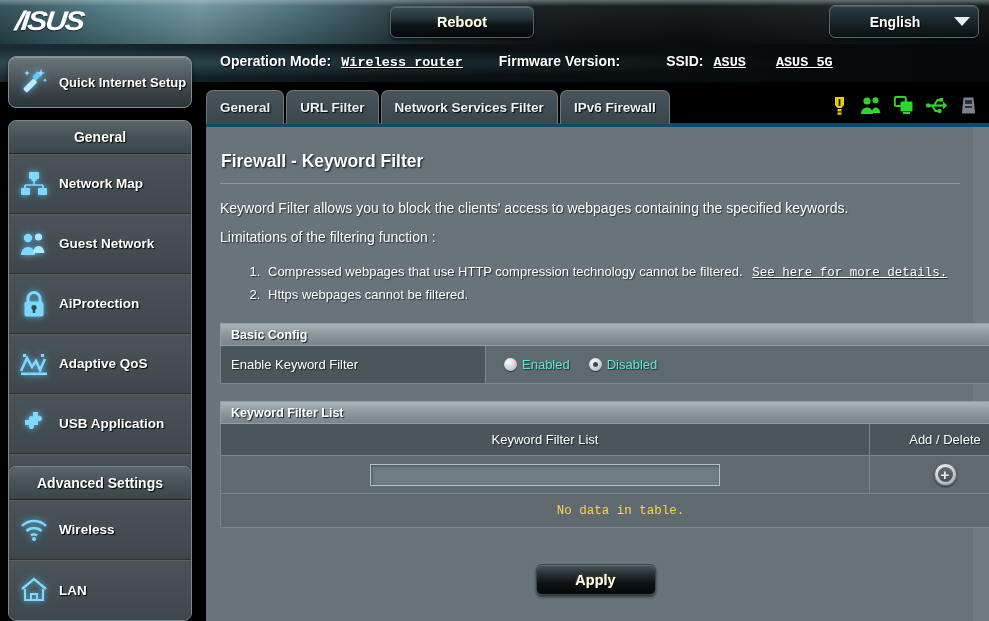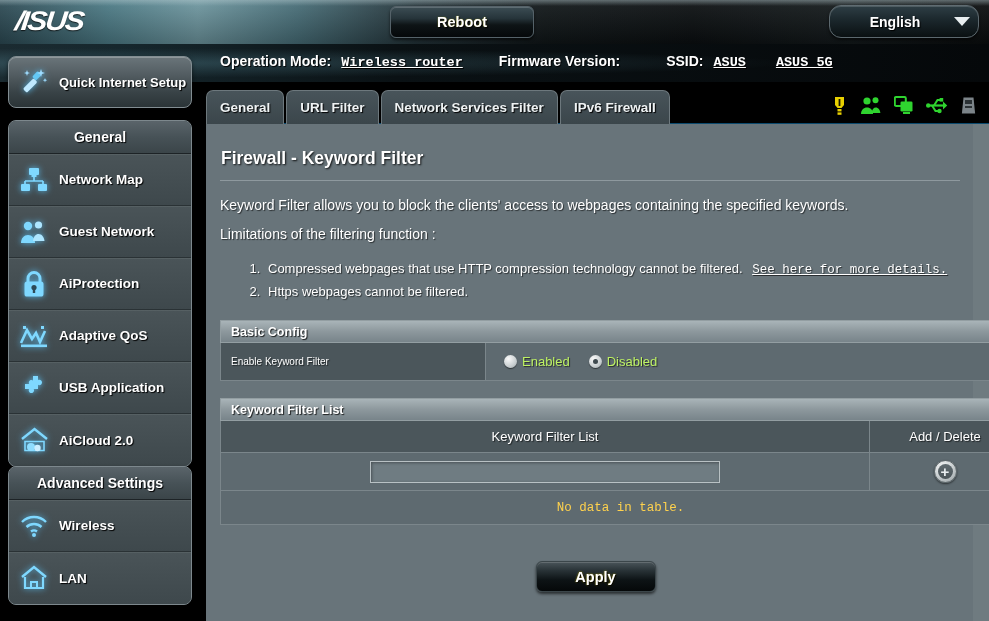--- a/index.html
+++ b/index.html
@@ -51,21 +51,21 @@
     display: flex; align-items: center; justify-content: center;
     text-shadow: 1px 1px 1px #000, 0 0 1px #c9c000;
     box-shadow: inset 0 1px 0 rgba(255,255,255,.18), 0 2px 3px rgba(0,0,0,.6);
     cursor: pointer;
   }
   .hdr-btn.logout { left: 234px; width: 144px; }
   .hdr-btn.reboot { left: 390px; width: 144px; }
 
   .lang {
     position: absolute; right: 10px; top: 5px; width: 150px; height: 33px;
-    border-radius: 12px;
+    border-radius: 6px;
     background: linear-gradient(180deg, #2e3e45 0%, #1b272c 45%, #0a1012 100%);
     border: 1px solid #5c686e;
     box-shadow: inset 0 1px 0 rgba(255,255,255,.16), 0 2px 3px rgba(0,0,0,.6);
     display: flex; align-items: center; cursor: pointer;
   }
   .lang-label {
     flex: 1; text-align: center; color: #fff; font-size: 14px; font-weight: bold;
     text-shadow: 1px 1px 1px #000; padding-left: 14px;
   }
   .lang-caret {
@@ -132,21 +132,21 @@
     overflow: hidden;
   }
   .group-title {
     height: 33px; display: flex; align-items: center; justify-content: center;
     color: #fff; font-size: 14px; font-weight: bold;
     text-shadow: 1px 1px 1px #000;
     background: linear-gradient(180deg, #5a646a 0%, #475257 50%, #3b4549 100%);
     border-bottom: 1px solid #1d2326;
   }
   .menu-item {
-    height: 52px; display: flex; align-items: center;
+    height: 60px; display: flex; align-items: center;
     border-bottom: 1px solid #2a3235;
     box-shadow: inset 0 1px 0 rgba(255,255,255,.07);
     background: linear-gradient(180deg, #4a5458 0%, #3e484c 100%);
     cursor: pointer;
   }
   .menu-item:last-child { border-bottom: none; }
   .mi-ico { width: 50px; display: flex; align-items: center; justify-content: center; }
   .mi-lbl {
     color: #fff; font-size: 13.5px; font-weight: bold;
     text-shadow: 1px 1px 1px #000;
@@ -170,21 +170,21 @@
   }
   .tab.active {
     background: linear-gradient(180deg, #8d989c 0%, #79858a 100%);
     color: #ffffff; height: 38px;
     border-color: #9aa4a8;
   }
 
   .content {
     position: absolute; left: 206px; top: 123px; width: 783px; height: 498px;
     background: #68747a;
-    border-top: 1px solid #0c4a6e;
+    border-top: 4px solid #0c4a6e;
   }
   .content .rightstrip {
     position:absolute; right:0; top:0; width:16px; height:100%;
     background:#6f7b80;
   }
   .page-title {
     position: absolute; left: 15px; top: 24px;
     color: #ffffff; font-size: 17.5px; font-weight: bold;
     text-shadow: 1px 1px 2px rgba(0,0,0,.85);
   }
@@ -221,40 +221,40 @@
     background: linear-gradient(180deg, #a9b4b8 0%, #8d989d 50%, #78848a 100%);
     border: 1px solid #939ea2;
   }
   .cfg-row {
     height: 38px; display: flex; align-items: stretch;
     border: 1px solid #7b868b; border-top: none;
     background: #5e6a70;
   }
   .cfg-lbl {
     width: 265px; display: flex; align-items: center; padding-left: 10px;
-    color: #ffffff; font-size: 10px;
+    color: #ffffff; font-size: 13px;
     background: #4b565b;
     border-right: 1px solid #7b868b;
     text-shadow: 1px 1px 1px rgba(0,0,0,.6);
   }
   .cfg-val {
     flex: 1; display: flex; align-items: center; gap: 5px; padding-left: 18px;
   }
   .radio {
     width: 13px; height: 13px; border-radius: 50%;
     background: radial-gradient(circle at 35% 30%, #fafafa 0%, #c9cfd1 60%, #9aa2a5 100%);
     box-shadow: 0 1px 1px rgba(0,0,0,.5);
     display: inline-flex; align-items: center; justify-content: center;
     cursor: pointer; flex: none;
   }
   .radio.on:after {
     content: ""; width: 5px; height: 5px; border-radius: 50%; background: #3f4a4f;
   }
   .radio-lbl {
-    color: #bef264; font-size: 13px; margin-right: 14px;
+    color: #5eead4; font-size: 13px; margin-right: 14px;
     text-shadow: 1px 1px 1px rgba(0,0,0,.6); cursor: pointer;
   }
 
   
   .tbl-head {
     display: flex; height: 32px;
     border: 1px solid #7b868b; border-top: none;
     background: #4b565b;
   }
   .th {

